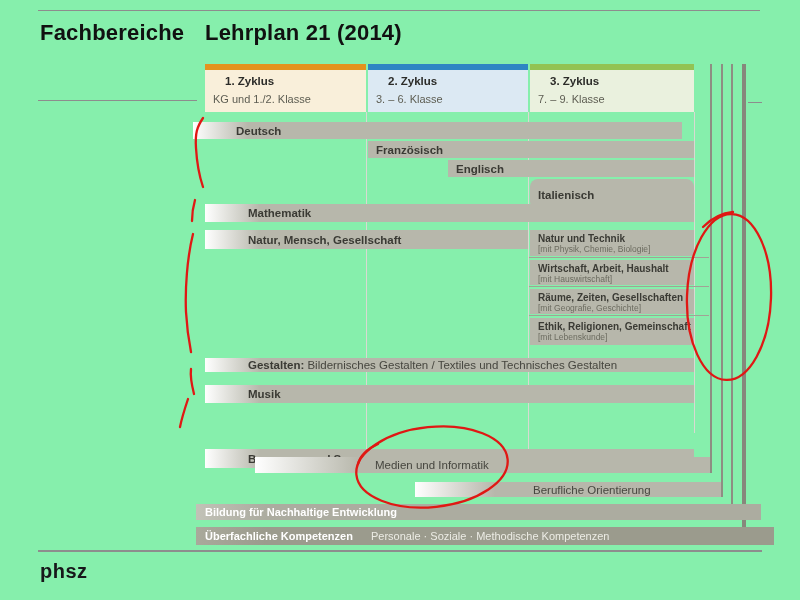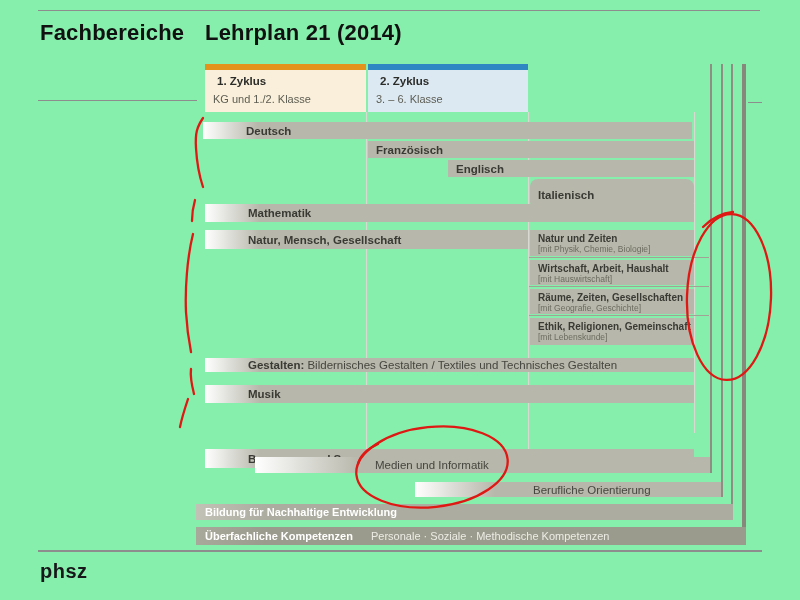--- a/index.html
+++ b/index.html
@@ -6,41 +6,41 @@
   .slide{position:relative;width:800px;height:600px;background:#86efac;overflow:hidden;
          font-family:"Liberation Sans","DejaVu Sans",sans-serif;}
   .rule{position:absolute;background:#8d8d8d;}
   .title{position:absolute;top:20px;font-size:22px;font-weight:bold;color:#111;letter-spacing:.2px;}
   .t1{left:40px;}
   .t2{left:205px;}
   
   .hcol{position:absolute;top:64px;height:48px;}
   .hband{position:absolute;top:0;left:0;right:0;height:6px;}
   .hbg{position:absolute;top:6px;left:0;right:0;bottom:0;}
-  .hlabel{position:absolute;top:11px;left:12px;font-size:11.5px;font-weight:bold;color:#2b2b28;}
+  .hlabel{position:absolute;top:11px;left:20px;font-size:11.5px;font-weight:bold;color:#2b2b28;}
   .hsub{position:absolute;top:29px;left:8px;font-size:11px;color:#5d5d52;}
   
   .vsep{position:absolute;width:1px;background:#d9d9d2;}
   
   .bar{position:absolute;background:#b7b7ab;font-size:11.5px;color:#3a3a34;}
   .bar .lbl{position:absolute;top:50%;transform:translateY(-50%);white-space:nowrap;}
   .fade{background:linear-gradient(to right,#ffffff 0px,#b7b7ab 55px);}
   .fadelong{background:linear-gradient(to right,#ffffff 0px,#b7b7ab 105px);}
   .fademed{background:linear-gradient(to right,#ffffff 0px,#b7b7ab 80px);}
   .bold{font-weight:bold;}
   .reg{font-weight:normal;color:#46463f;}
   
   .subbar{position:absolute;left:530px;width:164px;background:#b7b7ab;}
   .subbar .st{position:absolute;left:8px;top:3px;font-size:10px;font-weight:bold;color:#3a3a34;white-space:nowrap;}
   .subbar .sd{position:absolute;left:8px;top:14px;font-size:8.5px;color:#6c6c60;white-space:nowrap;}
   .divline{position:absolute;height:1px;background:#a2a296;}
   
   .vline{position:absolute;top:64px;background:#8e8e83;}
   
-  .botbar{position:absolute;left:196px;color:#ffffff;font-size:11px;}
+  .botbar{position:absolute;left:196px;color:#ffffff;font-size:11px;padding-left:28px;}
   .botbar .lbl{position:absolute;top:50%;transform:translateY(-50%);left:9px;white-space:nowrap;}
   .bne{background:linear-gradient(to right,#c2c2b7 0px,#acaca0 70px);}
   .ueb{background:linear-gradient(to right,#a9a99b 0px,#9b9b8d 70px);}
   .ueb .detail{font-weight:normal;color:#ecece5;margin-left:15px;}
   .logo{position:absolute;left:40px;top:560px;font-size:20px;font-weight:bold;color:#17171a;letter-spacing:.5px;}
   svg.anno{position:absolute;left:0;top:0;pointer-events:none;}
 </style>
 </head>
 <body>
 
@@ -58,47 +58,53 @@
     <div class="hbg" style="background-color: rgb(249, 239, 218);"></div>
     <div class="hlabel">1. Zyklus</div>
     <div class="hsub">KG und 1./2. Klasse</div>
   </div>
   <div class="hcol" style="left:368px;width:160px;text-align:center;">
     <div class="hband" style="background-color: rgb(46, 134, 195);"></div>
     <div class="hbg" style="background-color: rgb(220, 233, 243);"></div>
     <div class="hlabel">2. Zyklus</div>
     <div class="hsub">3. – 6. Klasse</div>
   </div>
+  <div class="hcol" style="left:530px;width:164px;">
+    <div class="hband" style="background-color: rgb(146, 195, 83);"></div>
+    <div class="hbg" style="background-color: rgb(234, 241, 222);"></div>
+    <div class="hlabel">3. Zyklus</div>
+    <div class="hsub">7. – 9. Klasse</div>
+  </div>
 
   <div class="vsep" style="left:366px;top:112px;height:345px;"></div>
   <div class="vsep" style="left:528px;top:112px;height:345px;"></div>
   <div class="vsep" style="left:694px;top:112px;height:321px;"></div>
 
-  <div class="bar fade" style="left:203px;top:122px;width:489px;height:17px;">
+  <div class="bar fade" style="left:193px;top:122px;width:489px;height:17px;">
     <span class="lbl bold" style="left:43px;">Deutsch</span>
   </div>
   <div class="bar" style="left:368px;top:141px;width:326px;height:17px;">
     <span class="lbl bold" style="left:8px;">Französisch</span>
   </div>
   <div class="bar" style="left:448px;top:160px;width:246px;height:17px;">
     <span class="lbl bold" style="left:8px;">Englisch</span>
   </div>
   <div class="bar" style="left:530px;top:179px;width:164px;height:31px;border-radius:8px;">
     <span class="lbl bold" style="left:8px;">Italienisch</span>
   </div>
 
   <div class="bar fade" style="left:205px;top:204px;width:489px;height:18px;">
     <span class="lbl bold" style="left:43px;">Mathematik</span>
   </div>
 
   <div class="bar fade" style="left:205px;top:230px;width:323px;height:19px;">
     <span class="lbl bold" style="left:43px;">Natur, Mensch, Gesellschaft</span>
   </div>
   <div class="subbar" style="top:230px;height:26px;">
-    <div class="st">Natur und Zeiten</div>
+    <div class="st">Natur und Technik</div>
     <div class="sd">[mit Physik, Chemie, Biologie]</div>
   </div>
   <div class="subbar" style="top:260px;height:25px;">
     <div class="st">Wirtschaft, Arbeit, Haushalt</div>
     <div class="sd">[mit Hauswirtschaft]</div>
   </div>
   <div class="subbar" style="top:289px;height:25px;">
     <div class="st">Räume, Zeiten, Gesellschaften</div>
     <div class="sd">[mit Geografie, Geschichte]</div>
   </div>

